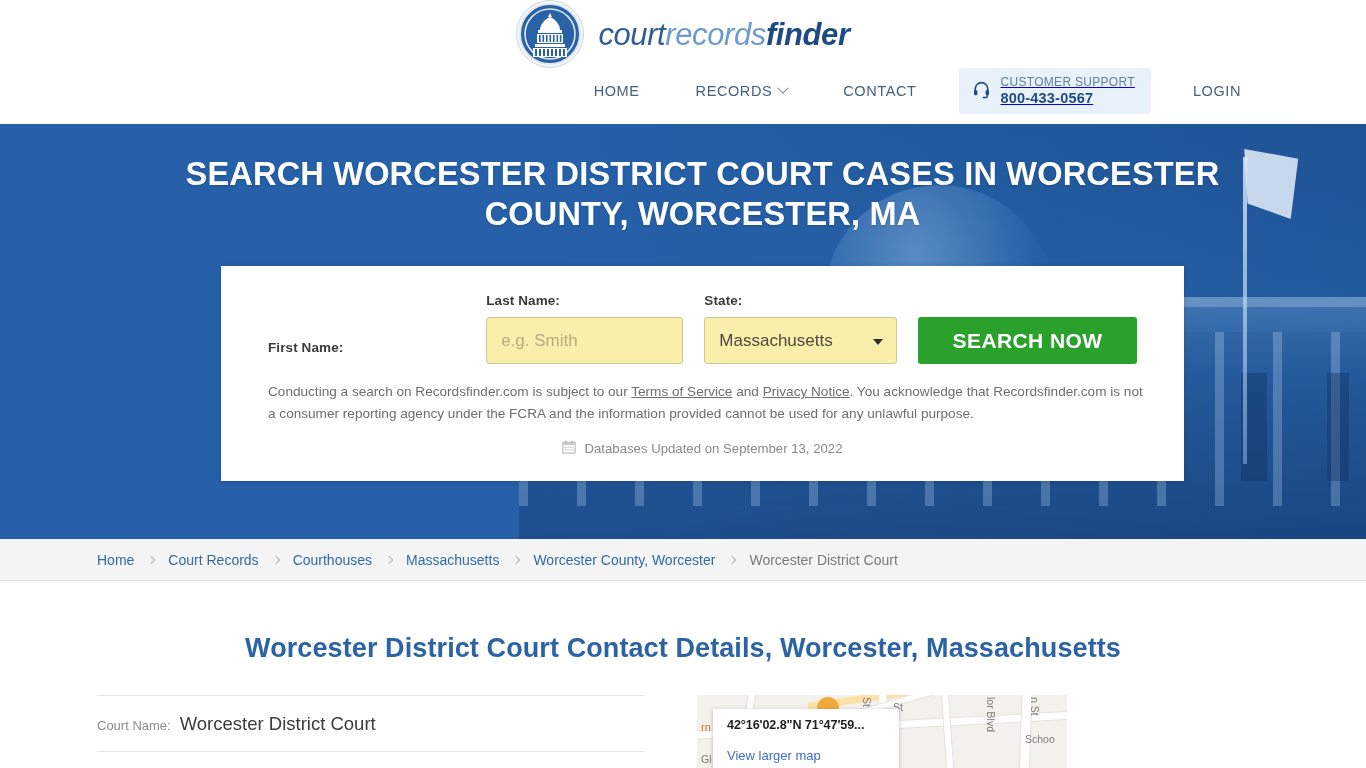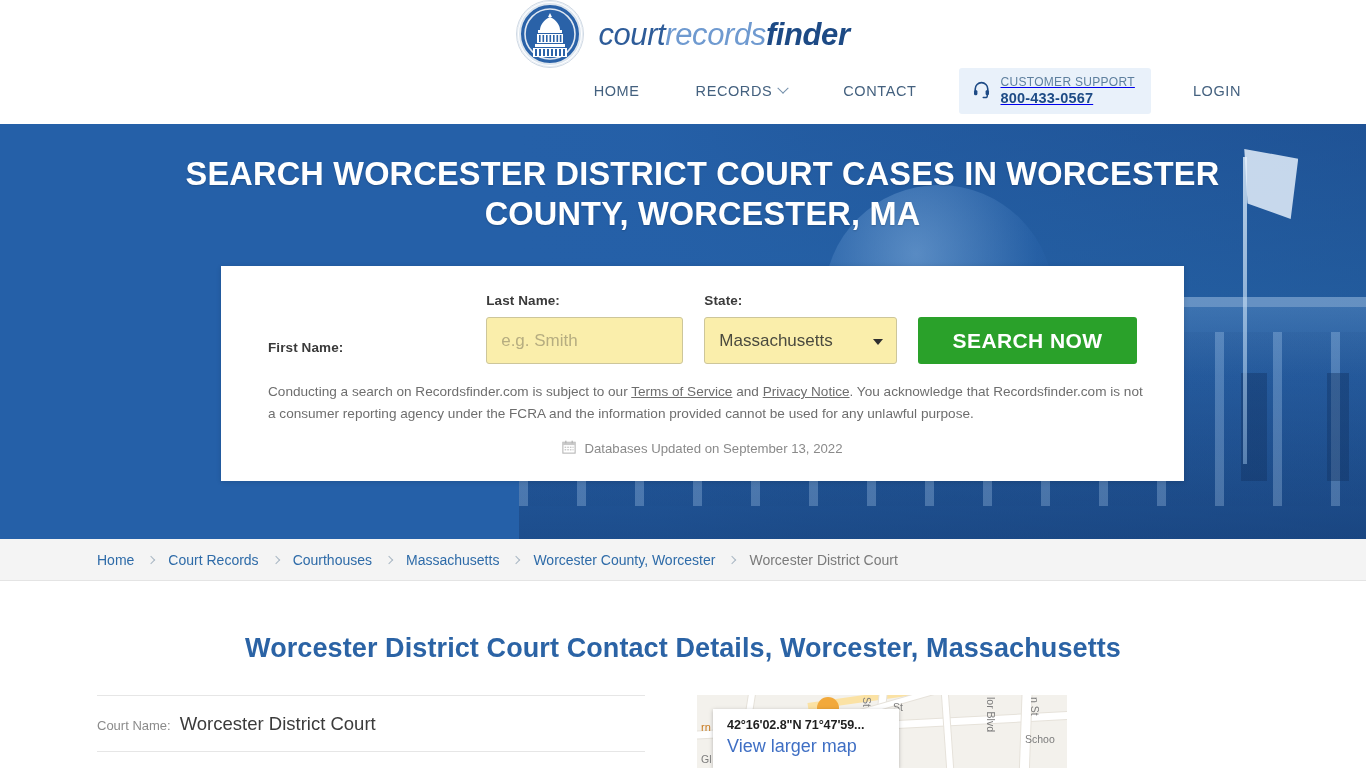--- a/index.html
+++ b/index.html
@@ -396,22 +396,22 @@
   }
   .map-tip .coords {
     font-size: 12.6px;
     font-weight: 700;
     color: #1f1f1f;
     letter-spacing: -0.1px;
     white-space: nowrap;
   }
   .map-tip .viewlarger {
     display: block;
-    margin-top: 4px;
-    font-size: 18px;
+    margin-top: 16px;
+    font-size: 13px;
     color: #3f6fc4;
     text-decoration: none;
   }
 </style>
 </head>
 <body>
 
 <header class="site-header">
   <a class="brand" href="#">
     <span class="brand-mark">

